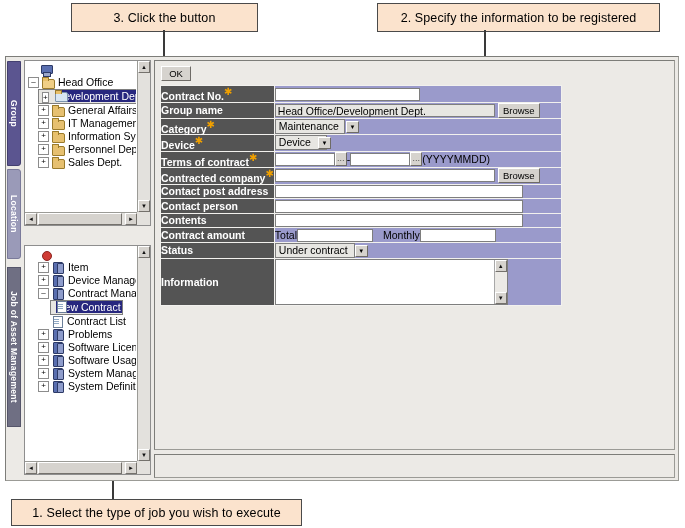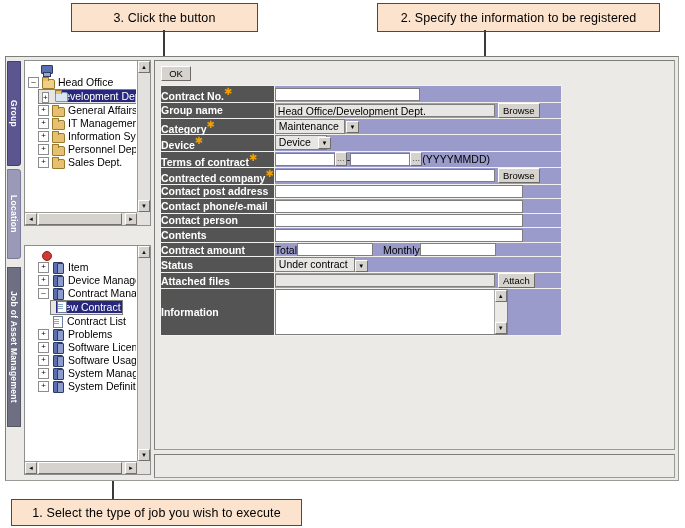--- a/index.html
+++ b/index.html
@@ -436,28 +436,20 @@
       <tr>
         <td class="lblcell">
           <span>Contact post address</span>
         </td>
         <td class="valcell">
           <span class="txt" style="width:248px;"></span>
         </td>
       </tr>
       <tr>
         <td class="lblcell">
-          <span>Contact phone/e-mail</span>
-        </td>
-        <td class="valcell">
-          <span class="txt" style="width:248px;"></span>
-        </td>
-      </tr>
-      <tr>
-        <td class="lblcell">
           <span>Contact person</span>
         </td>
         <td class="valcell">
           <span class="txt" style="width:248px;"></span>
         </td>
       </tr>
       <tr>
         <td class="lblcell">
           <span>Contents</span>
         </td>
@@ -475,29 +467,20 @@
       </tr>
       <tr>
         <td class="lblcell">
           <span>Status</span>
         </td>
         <td class="valcell">
           <span class="sel" style="width:80px;">
             <span>Under contract</span>
             <span class="arrow">▼</span>
           </span>
-        </td>
-      </tr>
-      <tr>
-        <td class="lblcell">
-          <span>Attached files</span>
-        </td>
-        <td class="valcell">
-          <span class="txt ro" style="width:220px;"></span>
-          <span class="smallbtn">Attach</span>
         </td>
       </tr>
       <tr>
         <td class="lblcell" style="height:44px;">
           <span>Information</span>
         </td>
         <td class="valcell">
           <span class="ta">
             <span class="tasb">
               <span class="sbtn up">▲</span>

